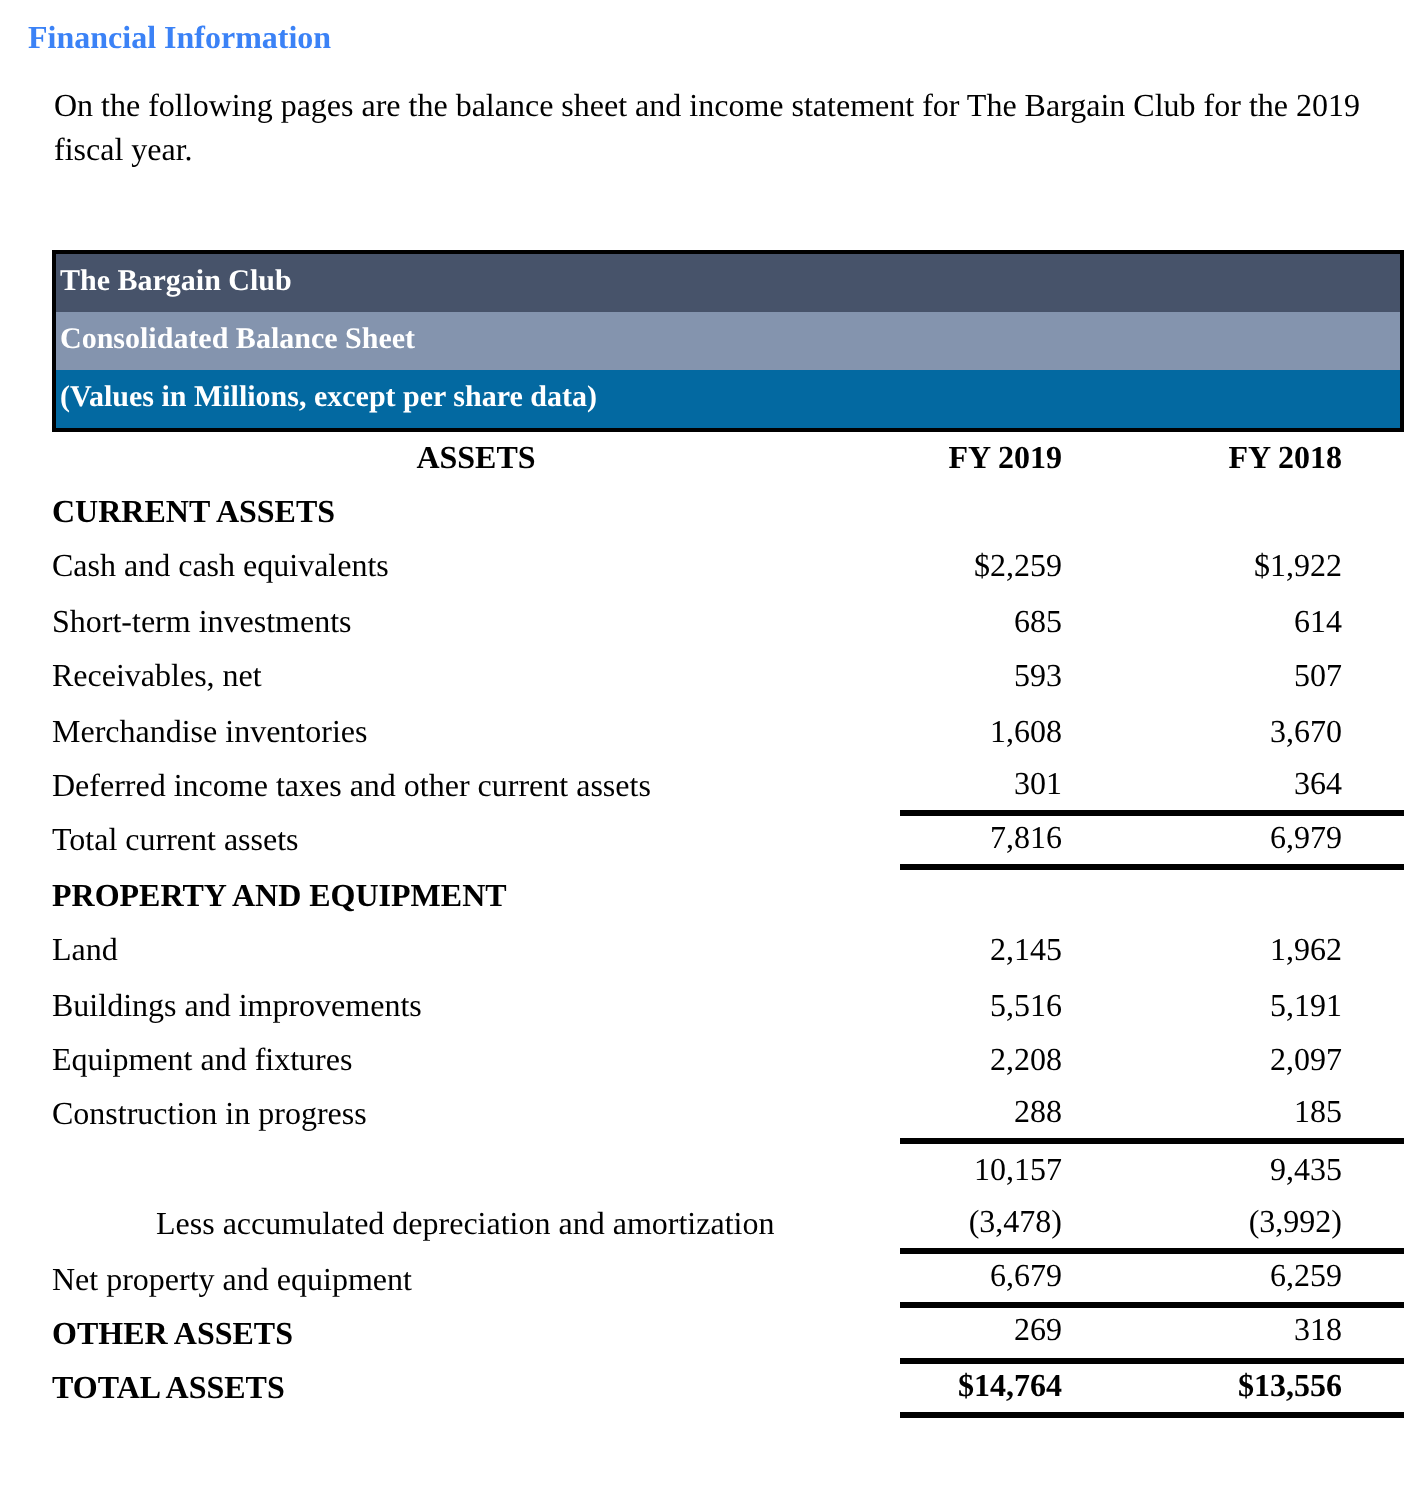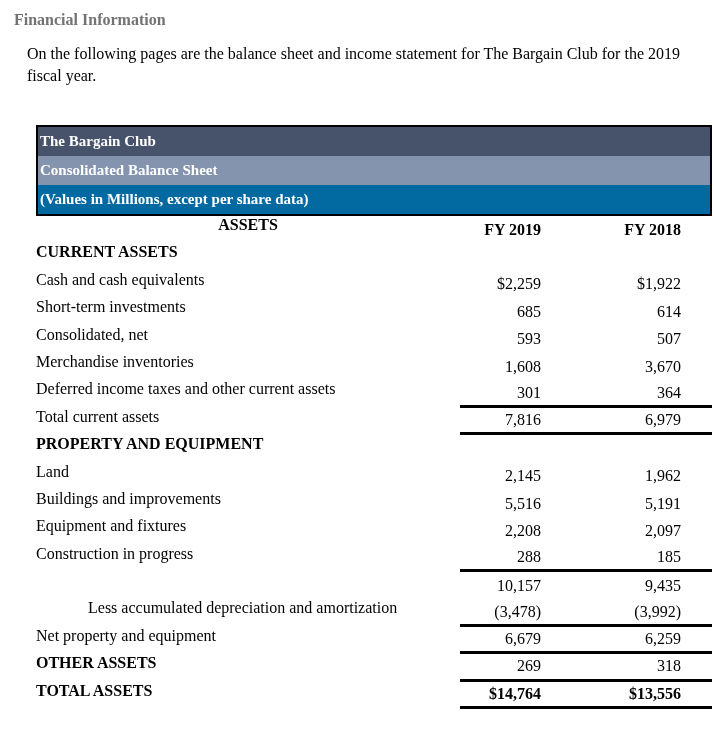--- a/index.html
+++ b/index.html
@@ -14,32 +14,32 @@
     color: #000000;
     position: relative;
     overflow: hidden;
   }
   .content {
     padding: 10px 14px 0 14px;
   }
   .heading {
     font-size: 16px;
     font-weight: bold;
-    color: #737373;
+    color: #3b82f6;
     margin: 0 0 5px 0;
     line-height: 20px;
   }
   .intro {
     font-size: 16px;
     margin: 13px;
     width: 666px;
     line-height: 22px;
   }
   .fin-table {
-    margin: 38px 0 0 22px;
+    margin: 38px 0 0 12px;
     width: 676px;
   }
   .banner {
     box-sizing: border-box;
     width: 676px;
     border: 2px solid #000000;
   }
   .band {
     height: 29px;
     line-height: 29px;
@@ -52,20 +52,21 @@
   }
   .band-1 { background: #47536A; }
   .band-2 { background: #8494AE; }
   .band-3 { background: #0369a1; }
   .rows {
     width: 676px;
   }
   .t-row {
     display: flex;
     height: 27.4px;
+    align-items: center;
   }
   .t-label {
     width: 424px;
     font-size: 16px;
     box-sizing: border-box;
     white-space: nowrap;
     overflow: hidden;
   }
   .t-nums {
     width: 252px;
@@ -133,21 +134,21 @@
 
       <div class="t-row">
         <div class="t-label">Short-term investments</div>
         <div class="t-nums">
           <div class="t-cell cell-2019">685</div>
           <div class="t-cell cell-2018">614</div>
         </div>
       </div>
 
       <div class="t-row">
-        <div class="t-label">Consolidated, net</div>
+        <div class="t-label">Receivables, net</div>
         <div class="t-nums">
           <div class="t-cell cell-2019">593</div>
           <div class="t-cell cell-2018">507</div>
         </div>
       </div>
 
       <div class="t-row">
         <div class="t-label">Merchandise inventories</div>
         <div class="t-nums">
           <div class="t-cell cell-2019">1,608</div>

